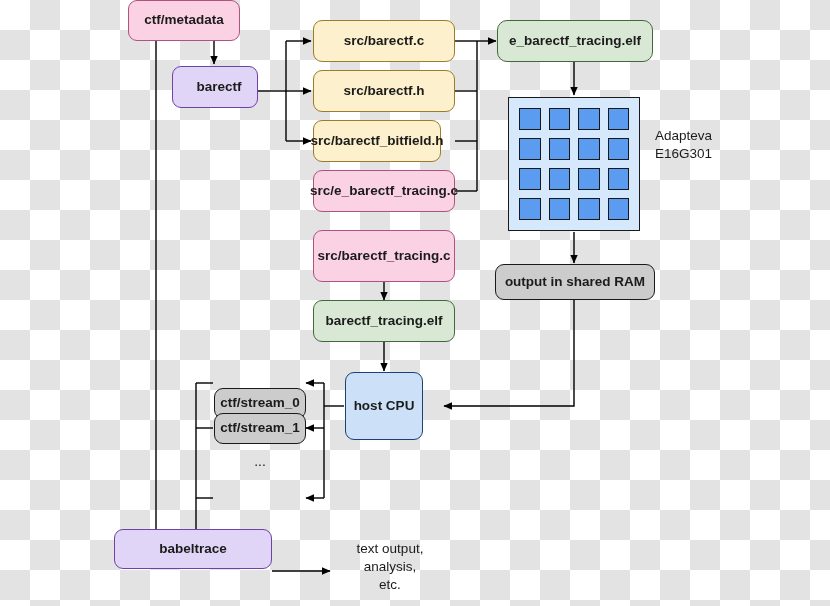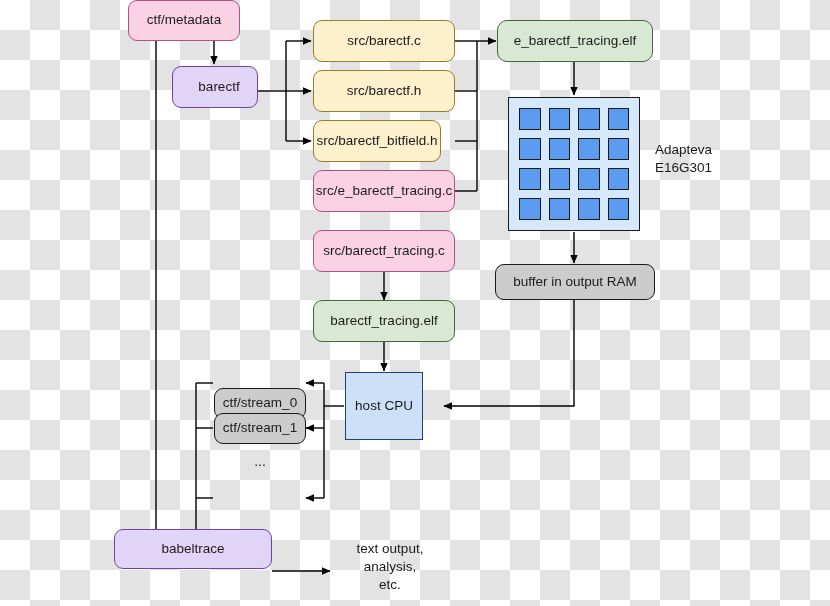--- a/index.html
+++ b/index.html
@@ -34,27 +34,28 @@
     display: flex;
     align-items: center;
     justify-content: center;
     text-align: center;
     border-radius: 9px;
     border: 1.3px solid #333;
     font-size: 13.5px;
     color: #1b1b1b;
     line-height: 1.25;
     padding: 2px 6px;
+    font-weight: bold;
   }
   .n-pink   { background: #fad2e4; border-color: #b0527f; }
   .n-purple { background: #e1d5f7; border-color: #6f42a8; }
   .n-yellow { background: #fdf0cd; border-color: #9c7c2a; }
   .n-green  { background: #d9e8d4; border-color: #3f6b39; }
   .n-grey   { background: #cccccc; border-color: #1a1a1a; }
-  .n-blue   { background: #cce0f8; border-color: #1d3f7a; border-radius: 0; }
+  .n-blue   { background: #cce0f8; border-color: #1d3f7a; border-radius: 9px; }
   .chip {
     position: absolute;
     box-sizing: border-box;
     background: #d6e8fb;
     border: 1.4px solid #1a1a1a;
     display: grid;
     grid-template-columns: repeat(4, 1fr);
     grid-template-rows: repeat(4, 1fr);
     gap: 8px;
     padding: 10px;
@@ -151,21 +152,21 @@
   </div>
 
   <div class="node n-yellow" style="left:313px; top:120px; width:128px; height:42px;">
     <span>src/barectf_bitfield.h</span>
   </div>
 
   <div class="node n-pink" style="left:313px; top:170px; width:142px; height:42px;">
     <span>src/e_barectf_tracing.c</span>
   </div>
 
-  <div class="node n-pink" style="left:313px; top:230px; width:142px; height:42px;">
+  <div class="node n-pink" style="left:313px; top:230px; width:142px; height:52px;">
     <span>src/barectf_tracing.c</span>
   </div>
 
   <div class="node n-green" style="left:497px; top:20px; width:156px; height:42px;border-radius:10px;">
     <span>e_barectf_tracing.elf</span>
   </div>
 
   <div class="node n-green" style="left:313px; top:300px; width:142px; height:42px;">
     <span>barectf_tracing.elf</span>
   </div>
@@ -182,25 +183,25 @@
     <div class="core"></div>
     <div class="core"></div>
     <div class="core"></div>
     <div class="core"></div>
     <div class="core"></div>
     <div class="core"></div>
     <div class="core"></div>
     <div class="core"></div>
   </div>
 
-  <div class="plain-text t-left" style="left:655px; top:141px; width:120px;">Adapteva
+  <div class="plain-text t-left" style="left:655px; top:127px; width:120px;">Adapteva
 E16G301</div>
 
   <div class="node n-grey" style="left:495px; top:264px; width:160px; height:36px;">
-    <span>buffer in output RAM</span>
+    <span>output in shared RAM</span>
   </div>
 
   <div class="node n-blue" style="left:345px; top:372px; width:78px; height:68px;">
     <span>host CPU</span>
   </div>
 
   <div class="node n-grey" style="left:214px; top:368px; width:92px; height:31px;margin-top:20px;">
     <span>ctf/stream_0</span>
   </div>
 

